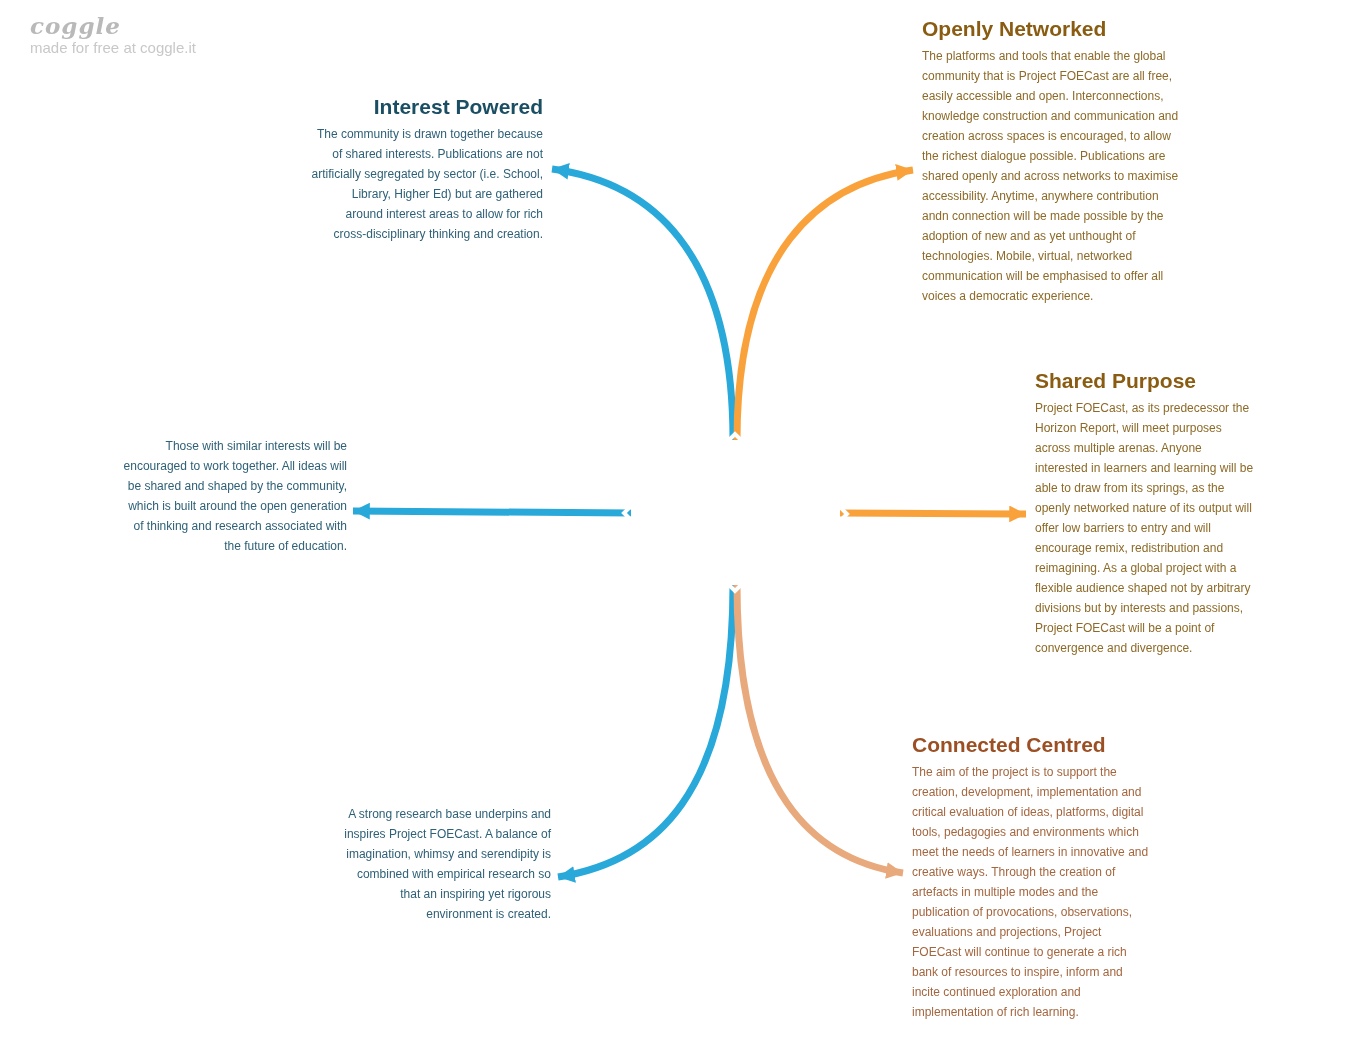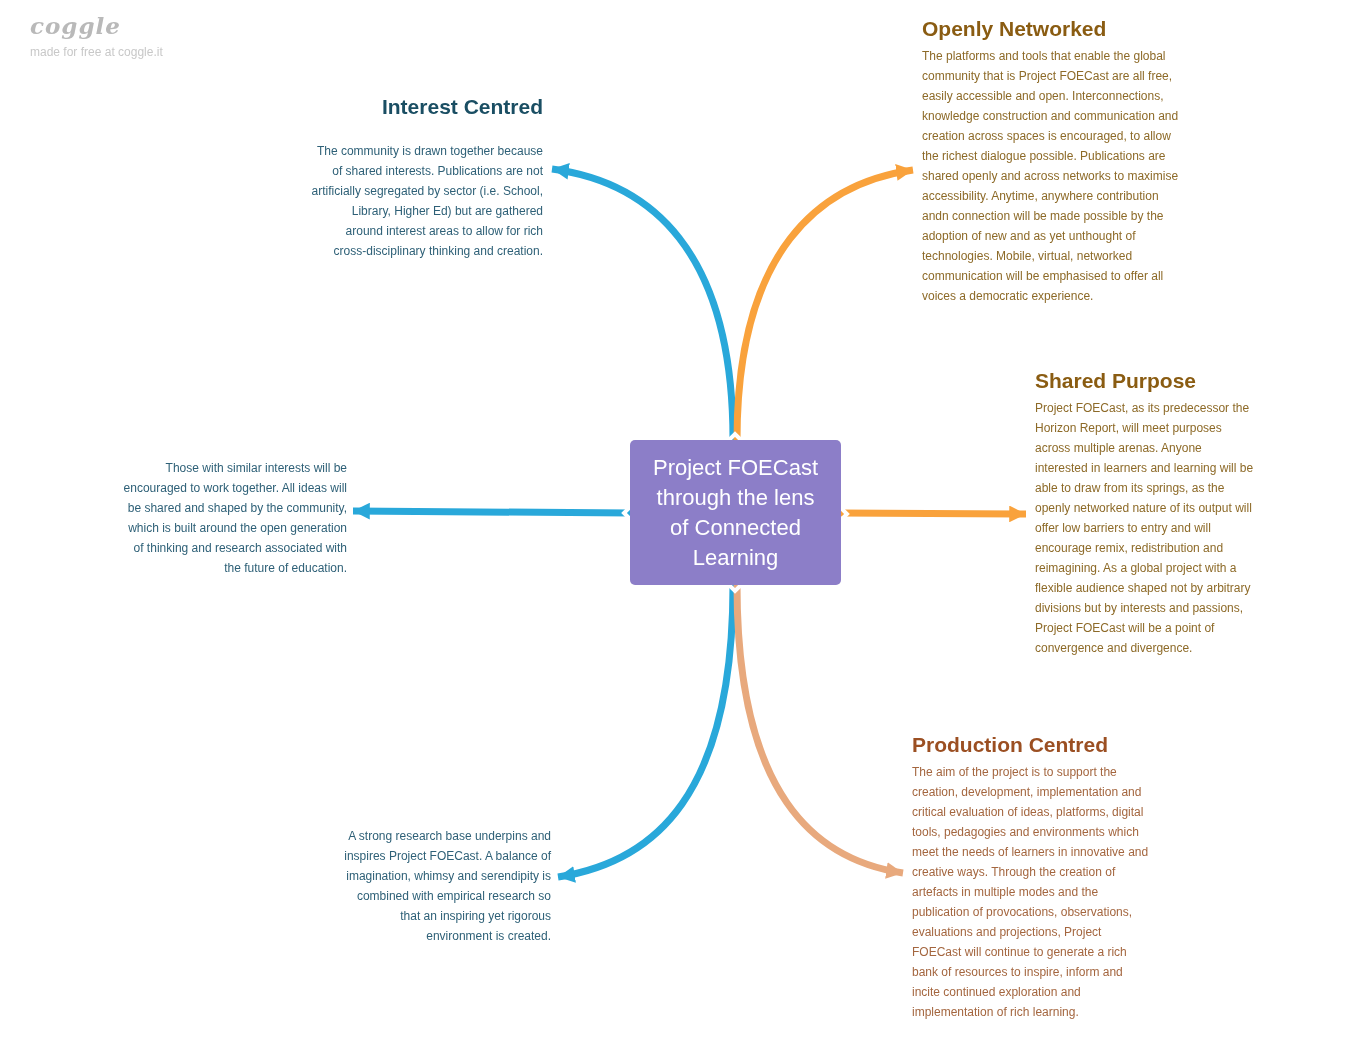--- a/index.html
+++ b/index.html
@@ -28,22 +28,22 @@
   }
   .watermark .logo {
     font-family: "DejaVu Serif", serif;
     font-style: italic;
     font-weight: bold;
     font-size: 23px;
     color: var(--watermark, #b9b9b9);
     letter-spacing: 1px;
   }
   .watermark .tagline {
-    margin-top: 6px;
-    font-size: 12px;
+    margin-top: 0;
+    font-size: 15px;
     color: var(--watermark-light, #c8c8c8);
   }
   .branch {
     position: absolute;
   }
   .branch h2 {
     margin: 0 0 5px 0;
     font-size: 21px;
     line-height: 25px;
     font-weight: bold;
@@ -51,21 +51,21 @@
   .branch p {
     margin: 0;
     font-size: 12px;
     line-height: 20px;
     white-space: pre-line;
   }
   .align-right { text-align: right; }
   .align-left  { text-align: left; }
 
   .branch-blue h2   { color: var(--teal-title, #1a4e63); }
-  .branch-blue p    { color: var(--teal-body, #2e6077); margin-top: 22px; }
+  .branch-blue p    { color: var(--teal-body, #2e6077); }
   .branch-gold h2   { color: var(--gold-title, #8a5c12); }
   .branch-gold p    { color: var(--gold-body, #8d6a28); }
   .branch-sienna h2 { color: var(--sienna-title, #9b4f22); }
   .branch-sienna p  { color: var(--sienna-body, #a4663f); }
 
   #b-interest   { top: 94px;  right: 827px;  width: 345px; }
   #b-openly     { top: 16px;  left: 922px;   width: 352px; }
   #b-peer       { top: 436px; right: 1023px; width: 335px; }
   #b-shared     { top: 368px; left: 1035px;  width: 322px; }
   #b-academ     { top: 804px; right: 819px;  width: 320px; }
@@ -118,27 +118,23 @@
     <path d="M839,506 L847,514 L839,522" fill="none" stroke="#ffffff" stroke-width="4"></path>
     <path d="M727,442 L735,434 L743,442" fill="none" stroke="#ffffff" stroke-width="4"></path>
     <path d="M727,583 L735,591 L743,583" fill="none" stroke="#ffffff" stroke-width="4"></path>
   </svg>
 
   <div class="watermark">
     <div class="logo">coggle</div>
     <div class="tagline">made for free at coggle.it</div>
   </div>
 
-  <div class="center-node">Project FOECast
-through the lens
-of Connected
-Learning</div>
 
   <div class="branch branch-blue align-right" id="b-interest">
-    <h2>Interest Centred</h2>
+    <h2>Interest Powered</h2>
     <p>The community is drawn together because
 of shared interests. Publications are not
 artificially segregated by sector (i.e. School,
 Library, Higher Ed) but are gathered
 around interest areas to allow for rich
 cross-disciplinary thinking and creation.</p>
   </div>
 
   <div class="branch branch-gold align-left" id="b-openly">
     <h2>Openly Networked</h2>
@@ -186,21 +182,21 @@
   <div class="branch branch-blue align-right" id="b-academ">
     <p>A strong research base underpins and
 inspires Project FOECast. A balance of
 imagination, whimsy and serendipity is
 combined with empirical research so
 that an inspiring yet rigorous
 environment is created.</p>
   </div>
 
   <div class="branch branch-sienna align-left" id="b-production">
-    <h2>Production Centred</h2>
+    <h2>Connected Centred</h2>
     <p>The aim of the project is to support the
 creation, development, implementation and
 critical evaluation of ideas, platforms, digital
 tools, pedagogies and environments which
 meet the needs of learners in innovative and
 creative ways. Through the creation of
 artefacts in multiple modes and the
 publication of provocations, observations,
 evaluations and projections, Project
 FOECast will continue to generate a rich

